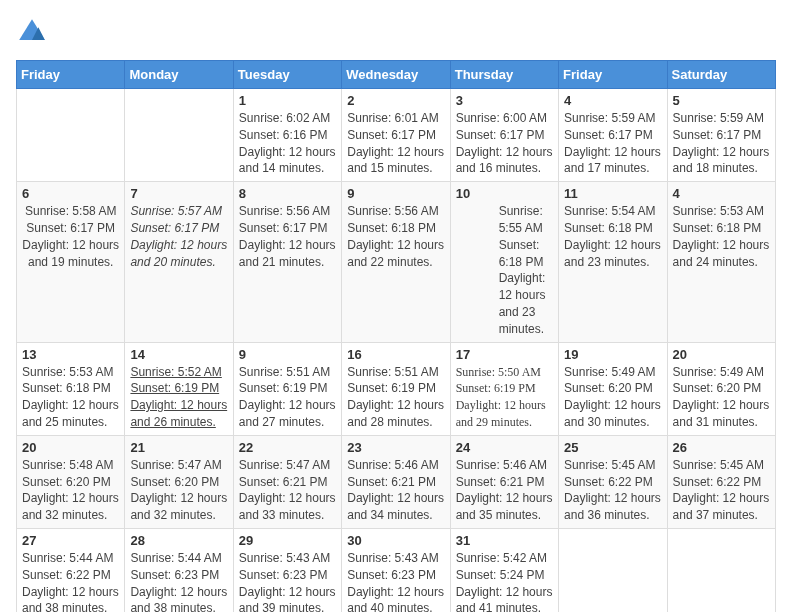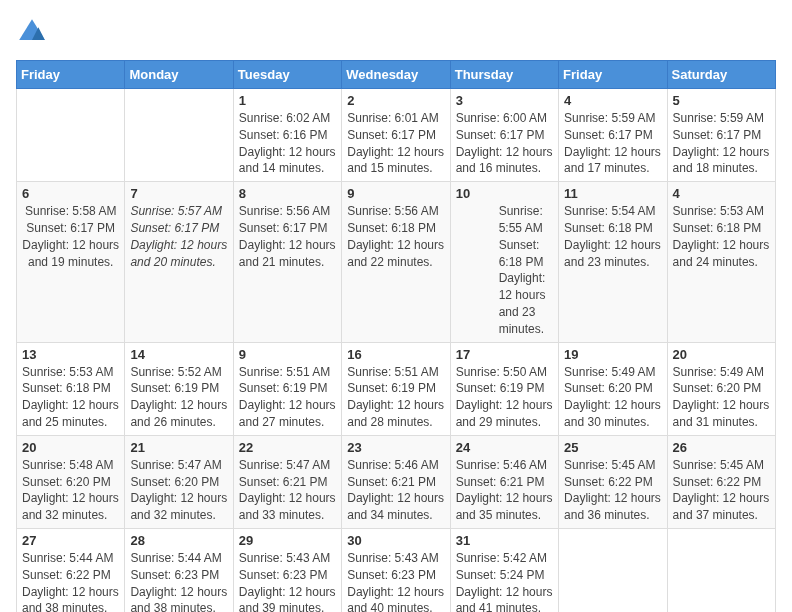--- a/index.html
+++ b/index.html
@@ -207,39 +207,39 @@
       </tr>
       <tr>
         <td>
           <span class="day-number">13</span>
           <div class="day-info" style="white-space: pre-line;">Sunrise: 5:53 AM
 Sunset: 6:18 PM
 Daylight: 12 hours and 25 minutes.</div>
         </td>
         <td>
           <span class="day-number">14</span>
-          <div class="day-info" style="white-space: pre-line;">Sunrise: 5:52 AM
+          <div class="day-info" style="white-space: pre-line; text-decoration: underline;">Sunrise: 5:52 AM
 Sunset: 6:19 PM
 Daylight: 12 hours and 26 minutes.</div>
         </td>
         <td>
           <span class="day-number">9</span>
           <div class="day-info" style="white-space: pre-line;">Sunrise: 5:51 AM
 Sunset: 6:19 PM
 Daylight: 12 hours and 27 minutes.</div>
         </td>
         <td>
           <span class="day-number">16</span>
           <div class="day-info" style="white-space: pre-line;">Sunrise: 5:51 AM
 Sunset: 6:19 PM
 Daylight: 12 hours and 28 minutes.</div>
         </td>
         <td>
           <span class="day-number">17</span>
-          <div class="day-info" style="white-space: pre-line;">Sunrise: 5:50 AM
+          <div class="day-info" style="white-space: pre-line; font-family: Liberation Serif, serif;">Sunrise: 5:50 AM
 Sunset: 6:19 PM
 Daylight: 12 hours and 29 minutes.</div>
         </td>
         <td>
           <span class="day-number">19</span>
           <div class="day-info" style="white-space: pre-line;">Sunrise: 5:49 AM
 Sunset: 6:20 PM
 Daylight: 12 hours and 30 minutes.</div>
         </td>
         <td>

